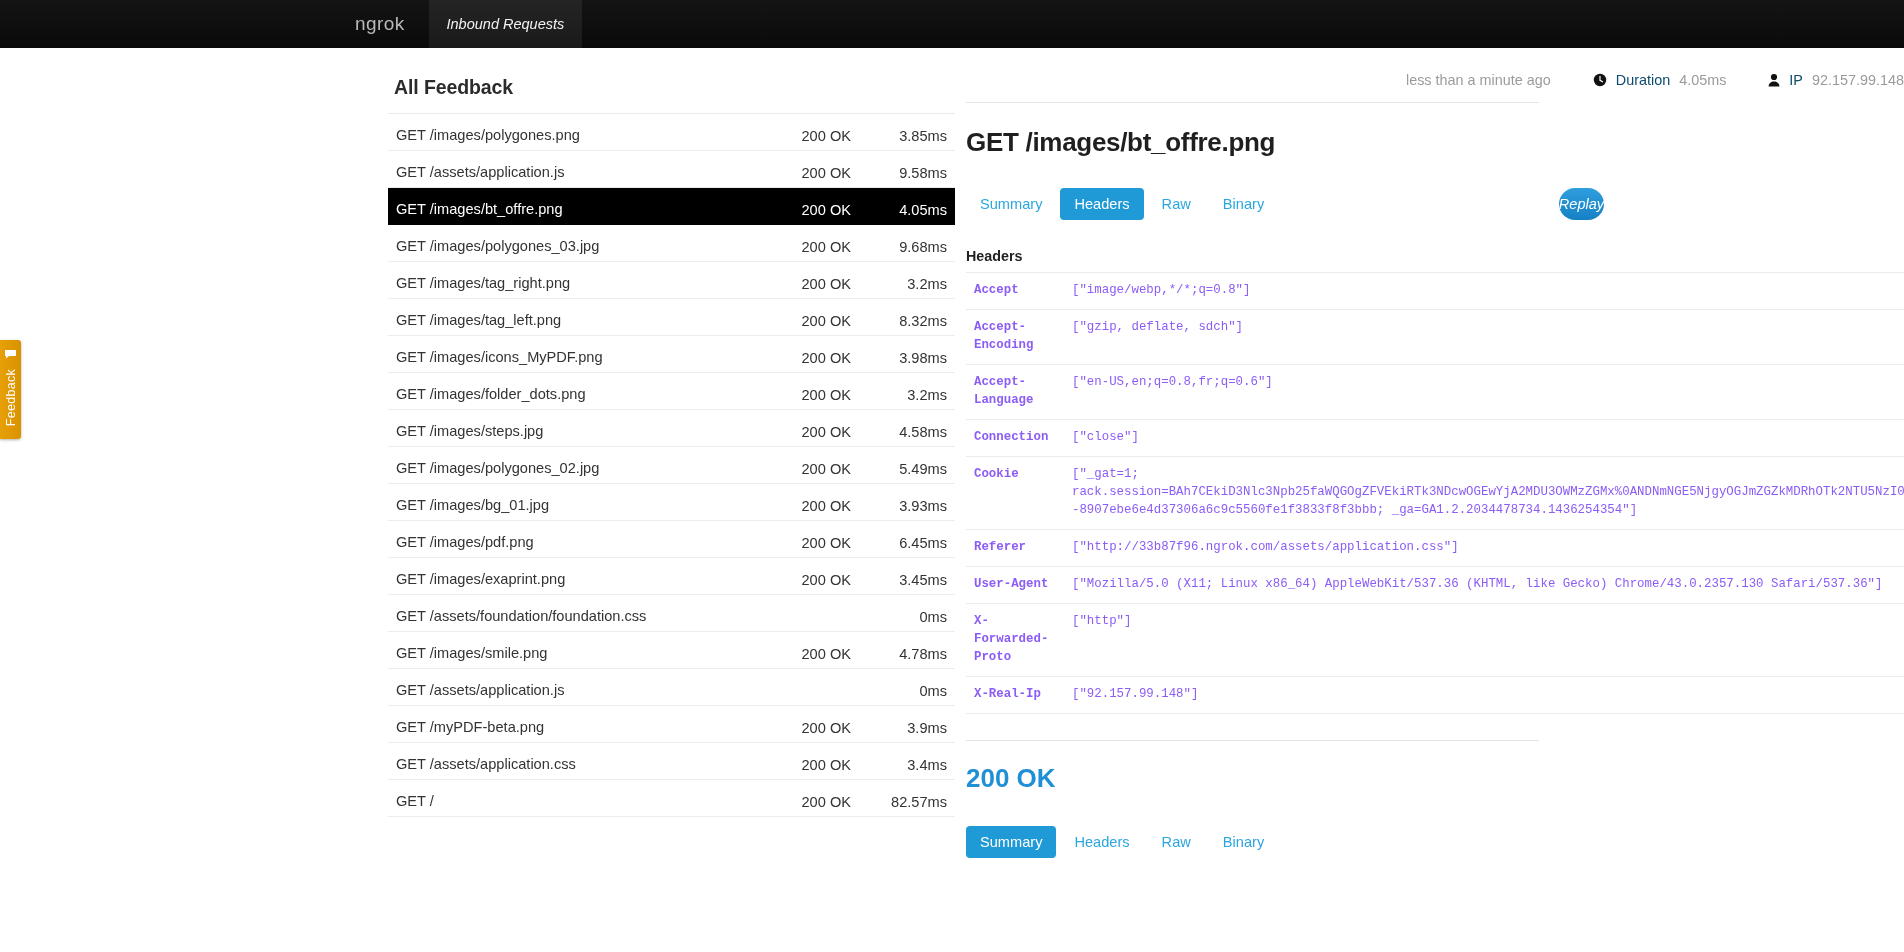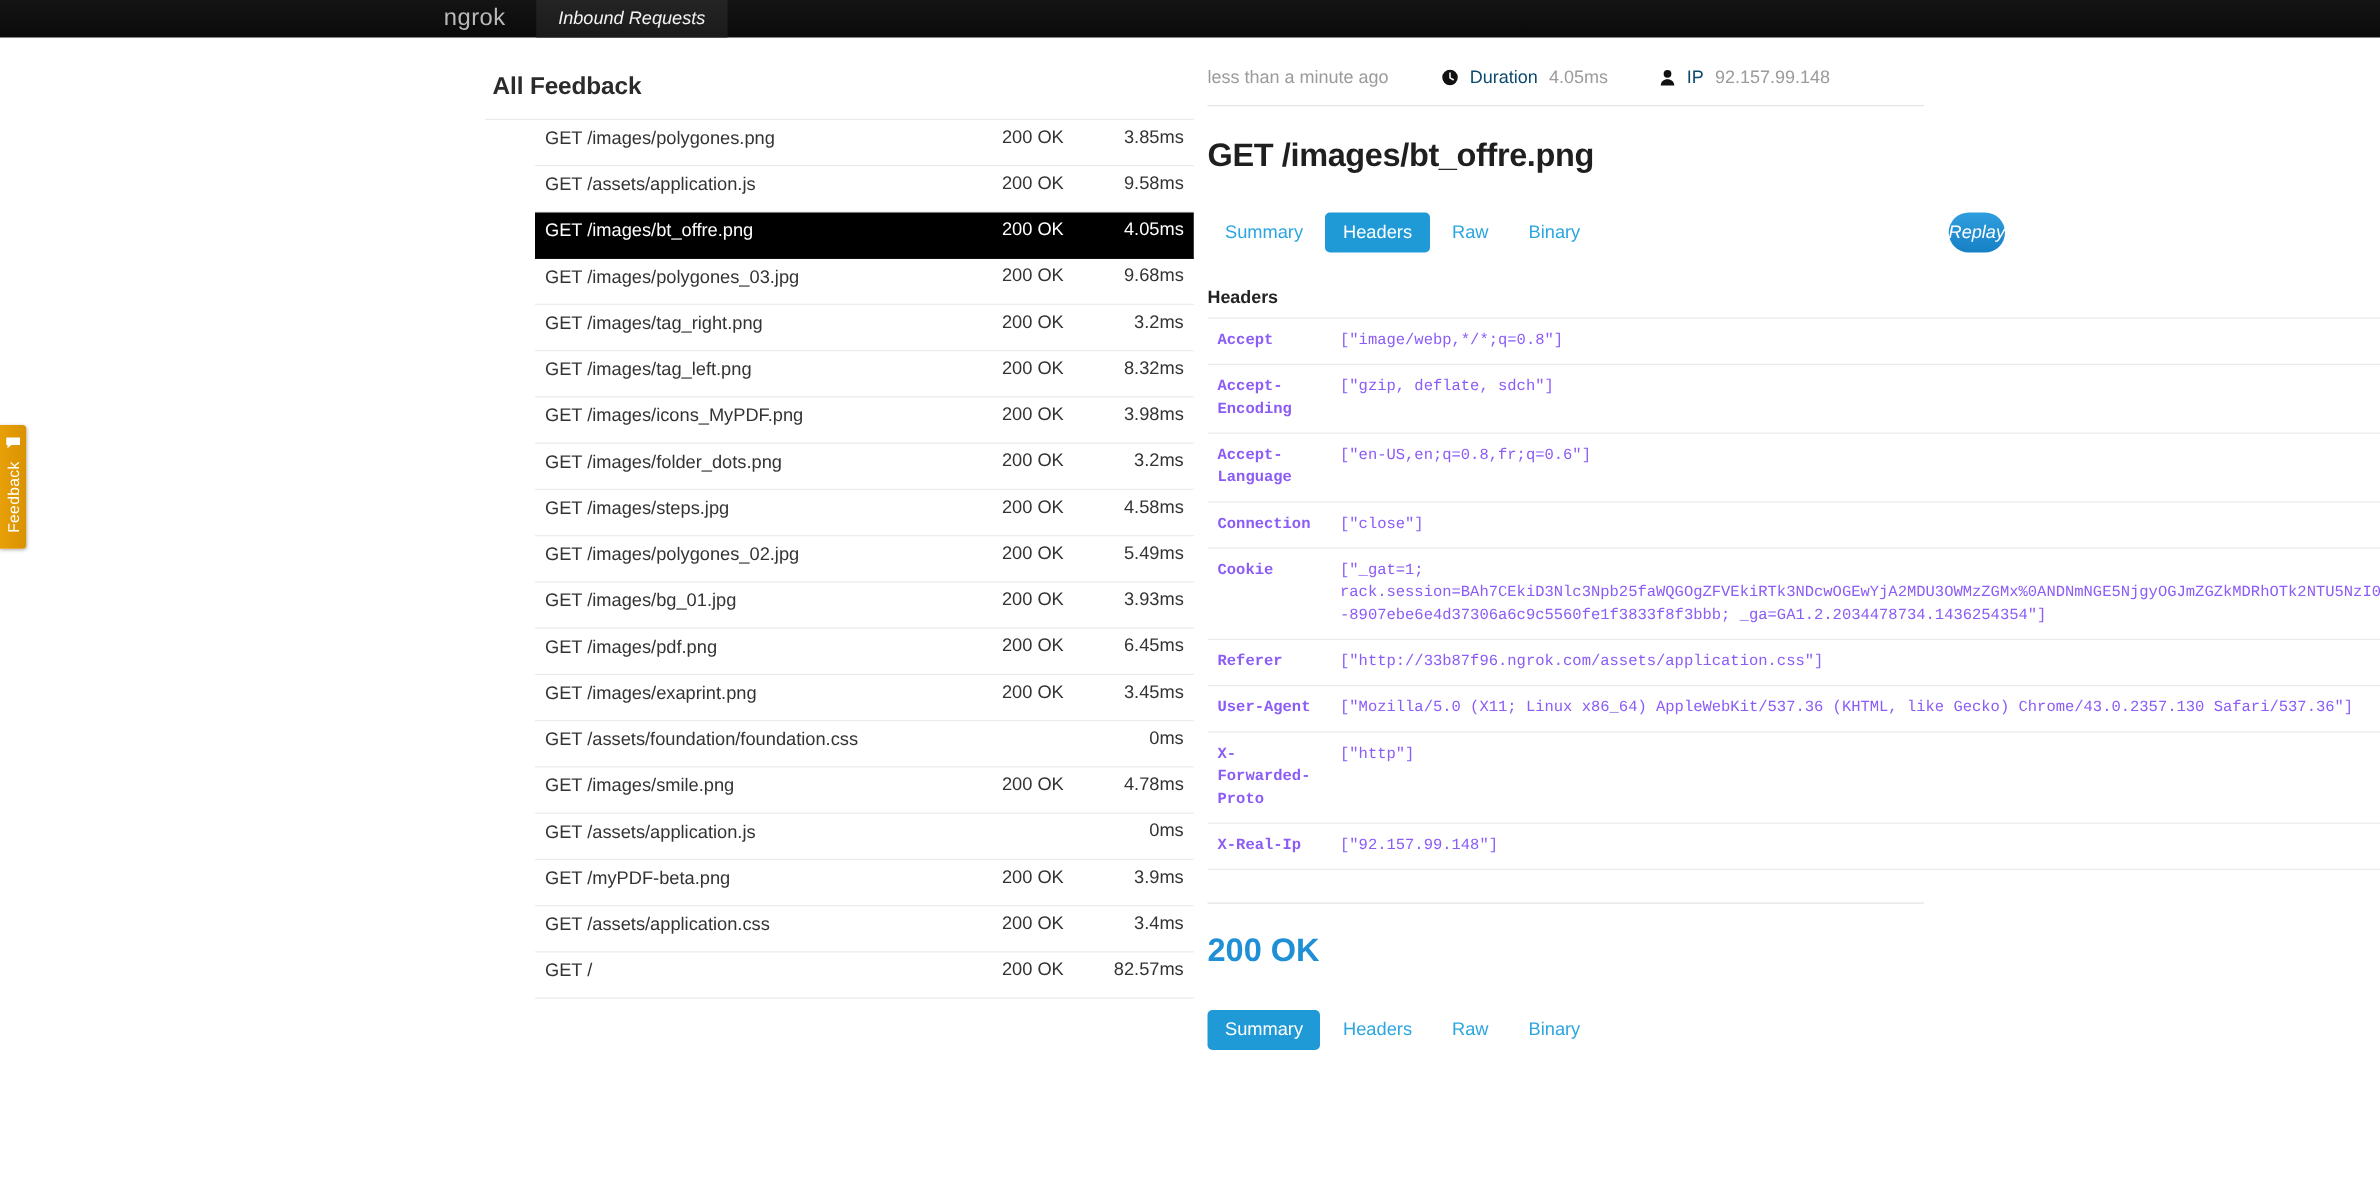--- a/index.html
+++ b/index.html
@@ -7,21 +7,21 @@
   html, body {
     margin: 0; padding: 0;
     width: 1904px; height: 952px;
     overflow: hidden;
     background: #ffffff;
     font-family: "Liberation Sans", sans-serif;
     color: #222222;
   }
   
   .topbar {
-    height: 30px;
+    height: 48px;
     background: #0d0d0d;
     background: linear-gradient(to bottom, #141414 0%, #0a0a0a 100%);
     display: flex;
     align-items: stretch;
     position: relative;
     z-index: 5;
   }
   .topbar-spacer { width: 355px; flex: 0 0 355px; }
   .brand {
     color: #b9b9b9;
@@ -58,28 +58,27 @@
   .panel-title {
     font-size: 19.5px;
     font-weight: bold;
     color: #2b2b2b;
     padding: 10px 6px 14px 6px;
     letter-spacing: -0.1px;
   }
   .req-list { border-top: 1px solid #eaeaea; }
   .req-row {
     display: flex;
-    align-items: flex-start;
+    align-items: flex-end;
     border-bottom: 1px solid #ececec;
     padding: 6px 8px 6px 8px;
     min-height: 37px;
     font-size: 14.6px;
     color: #333333;
     cursor: pointer;
-    margin-left: 40px;
   }
   .req-row.selected {
     background: #000000;
     color: #ffffff;
     border-bottom-color: #000000;
   }
   .req-path { flex: 1 1 auto; padding-right: 10px; line-height: 1.25; }
   .req-status { width: 86px; flex: 0 0 86px; text-align: right; }
   .req-time  { width: 96px; flex: 0 0 96px; text-align: right; }
 
@@ -89,20 +88,21 @@
     padding: 0 0 0 6px;
     overflow: hidden;
   }
   .meta-row {
     display: flex;
     align-items: center;
     gap: 42px;
     padding: 24px 0 14px 0;
     font-size: 14.4px;
     color: #9b9b9b;
+    justify-content: flex-end;
   }
   .meta-item { display: flex; align-items: center; gap: 9px; white-space: nowrap; }
   .meta-label { color: #0c4a6e; font-weight: 400; }
   .meta-value { color: #9b9b9b; }
   .ico { display: inline-block; line-height: 1; color: #111; }
   .ico svg { display: block; }
   .meta-divider {
     border-bottom: 1px solid #e4e4e4;
     width: 573px;
     margin-bottom: 6px;

